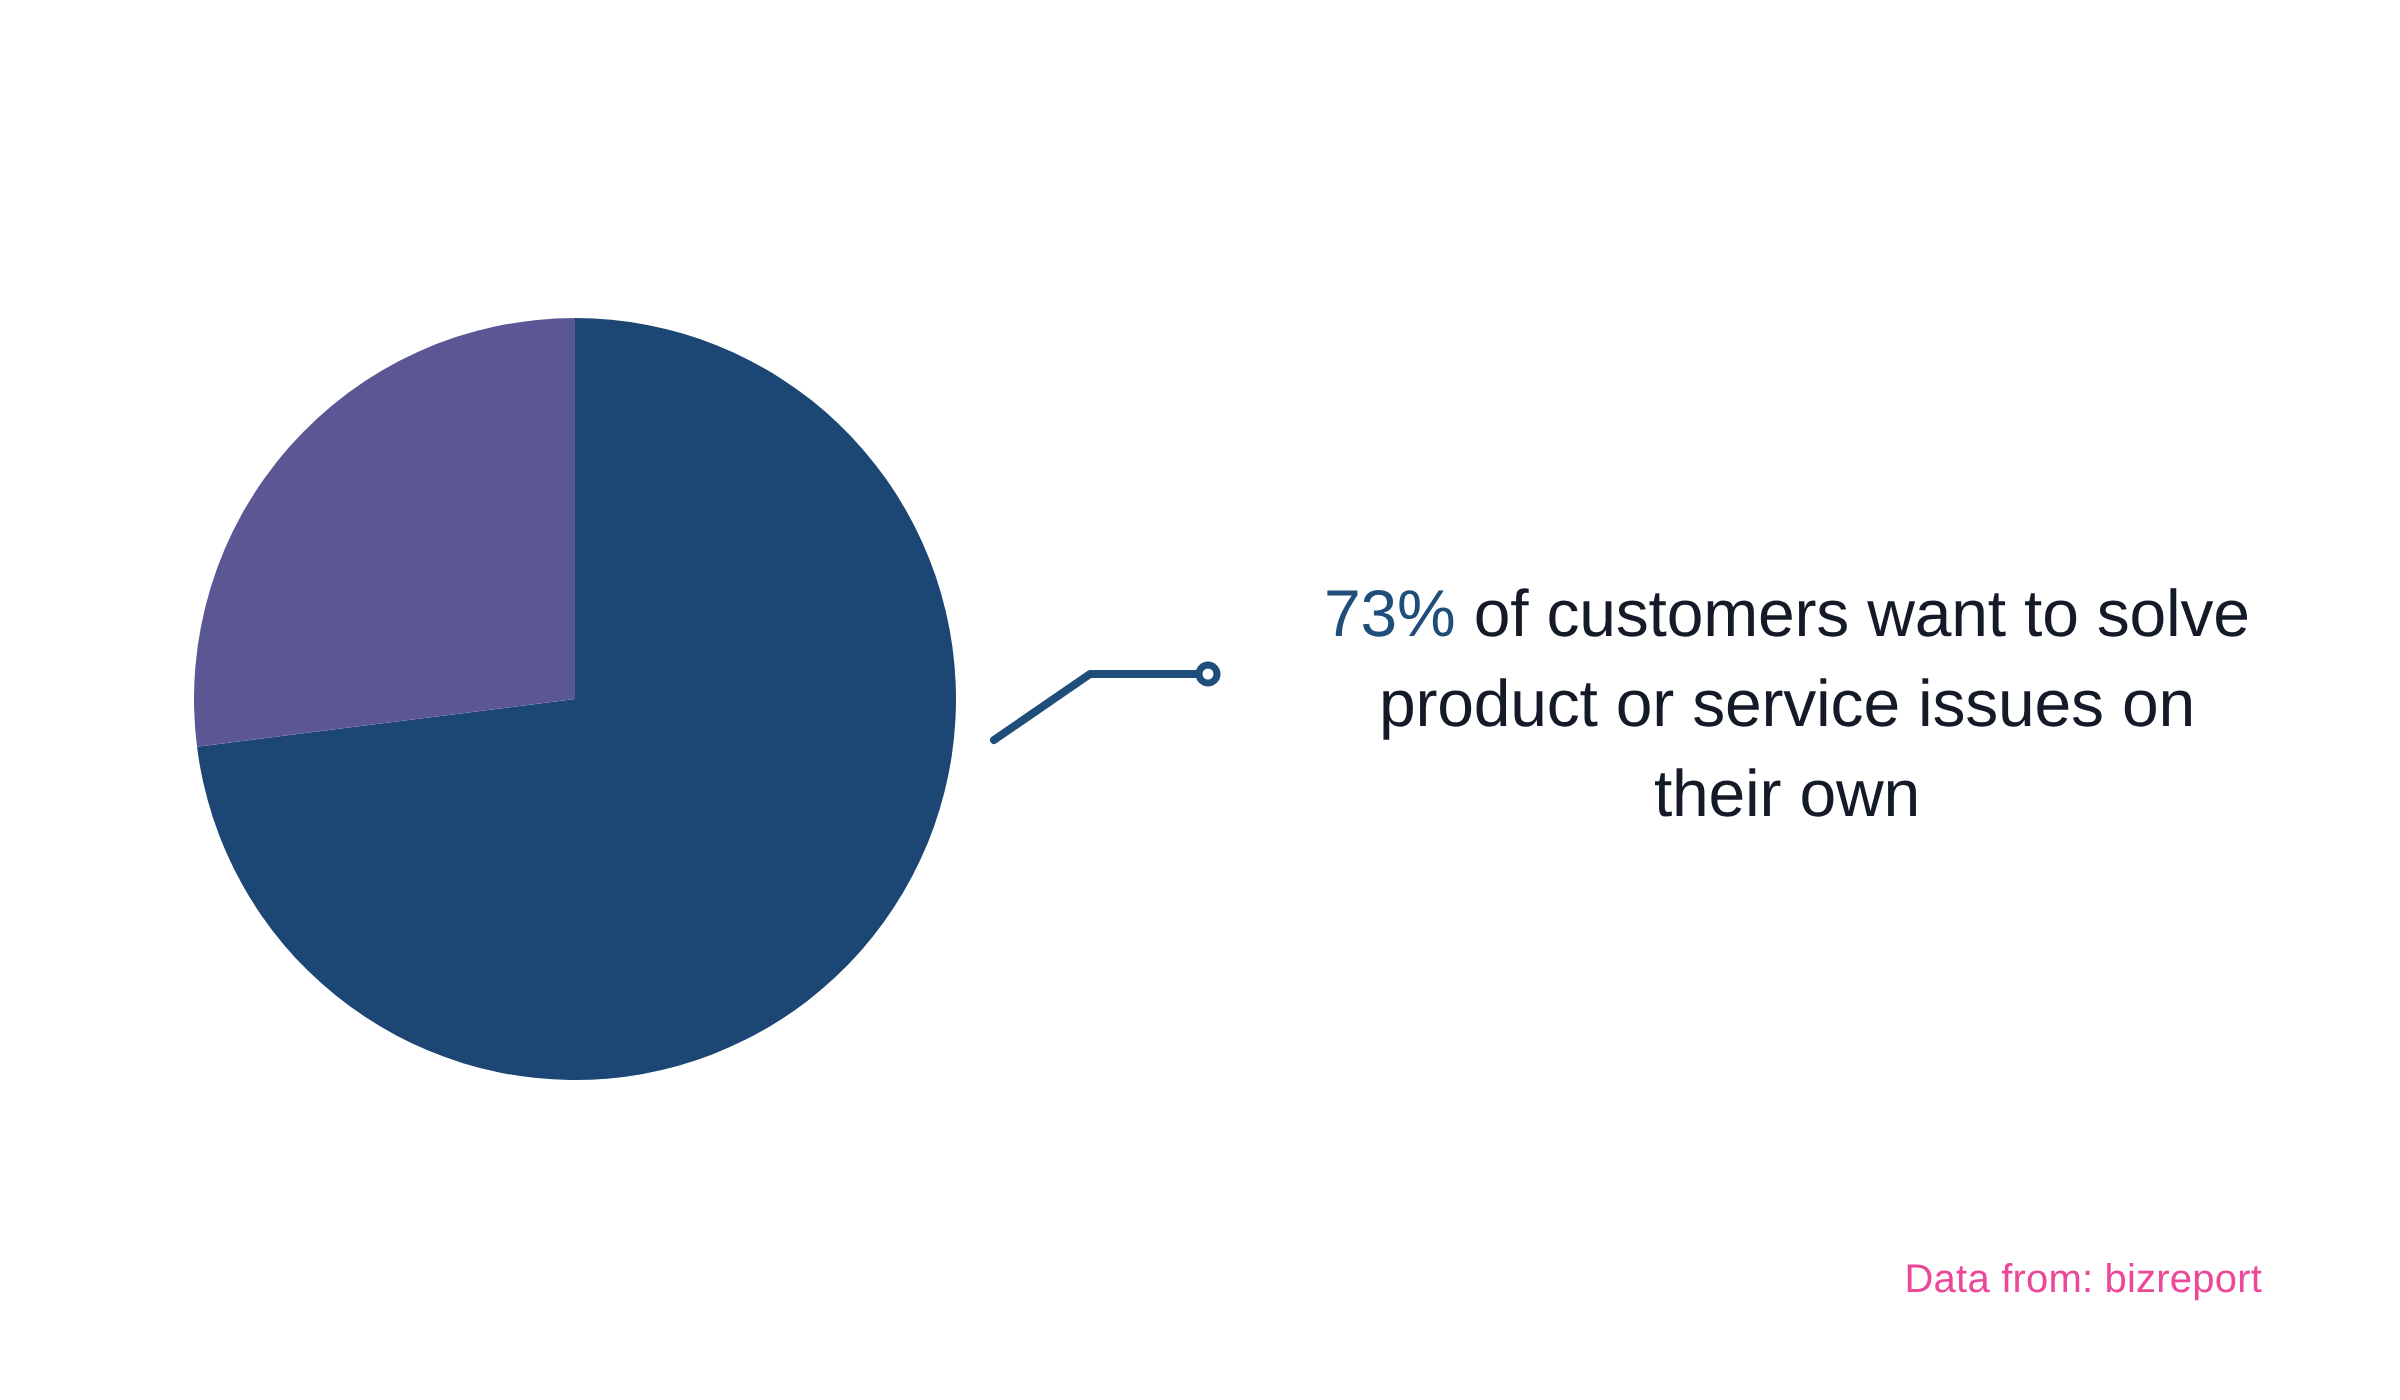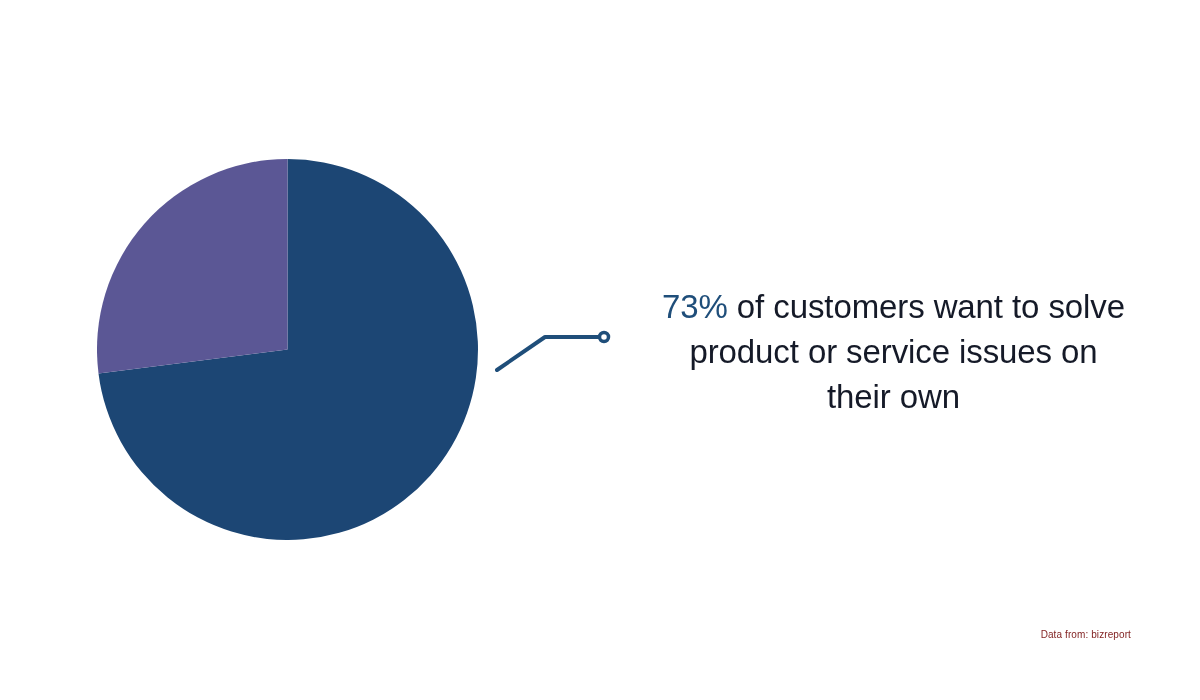--- a/index.html
+++ b/index.html
@@ -53,22 +53,22 @@
     letter-spacing: -0.1px;
     margin-left: 26px;
   }
   .callout .pct {
     color: #1f4e7a;
   }
   .footer-credit {
     position: absolute;
     right: 69px;
     top: 629px;
-    font-size: 10px;
-    color: #7f1d1d;
+    font-size: 20px;
+    color: #ec4899;
     letter-spacing: 0.1px;
     white-space: nowrap;
   }
 </style>
 </head>
 <body>
 
 <div id="infographic">
 
   <div class="pie-wrap">

